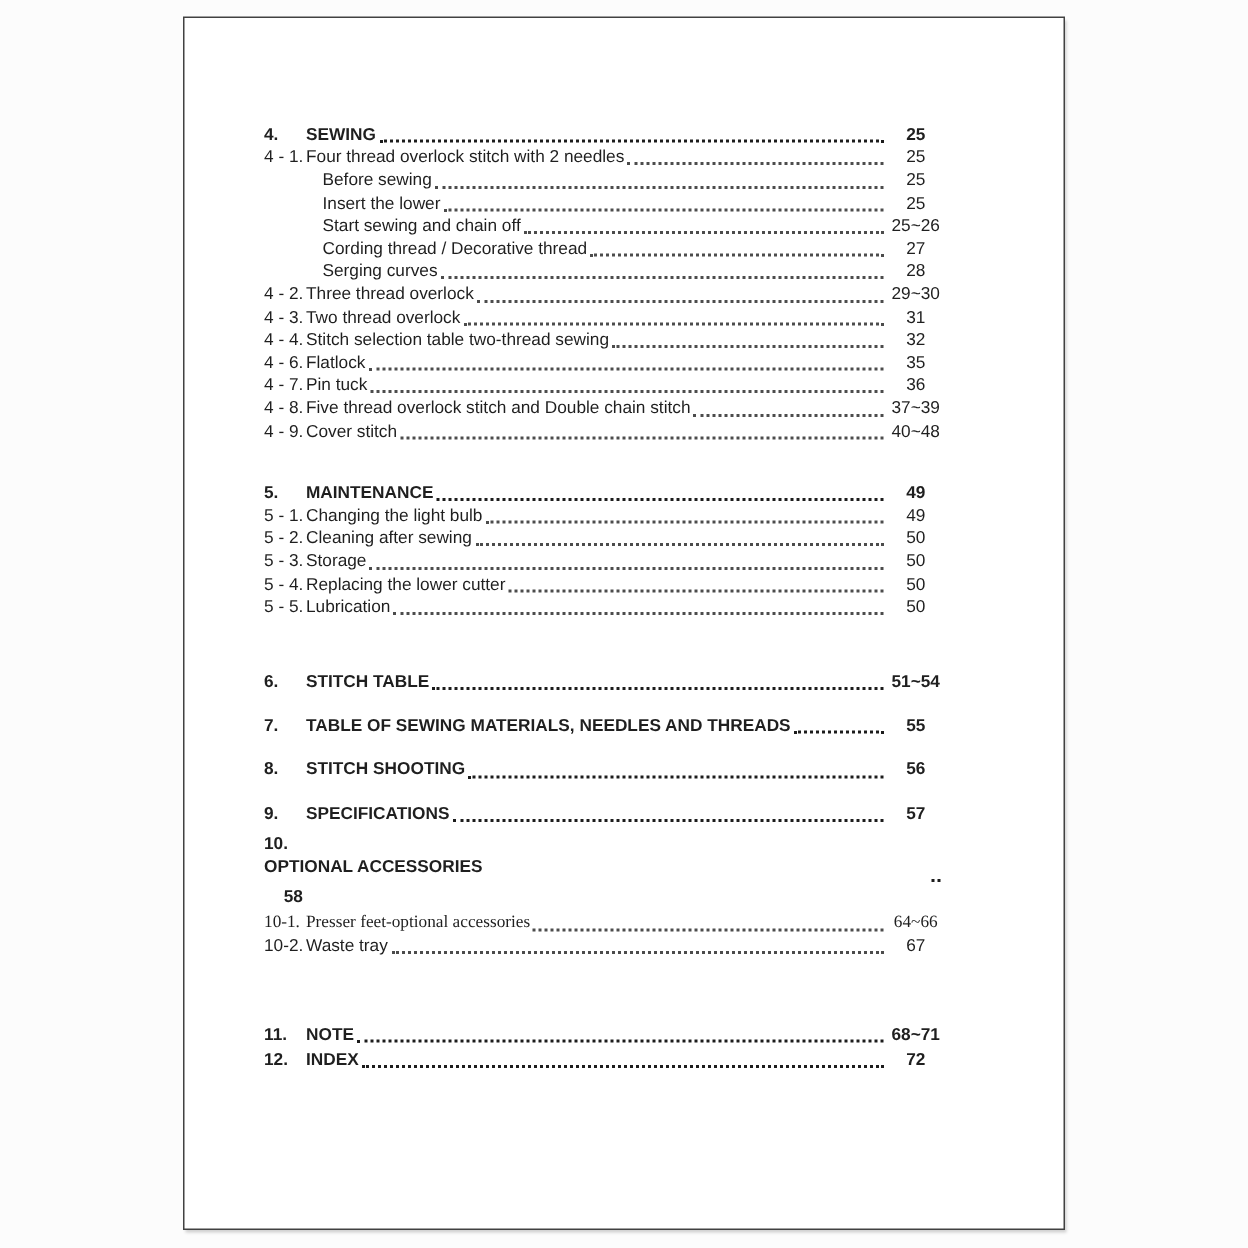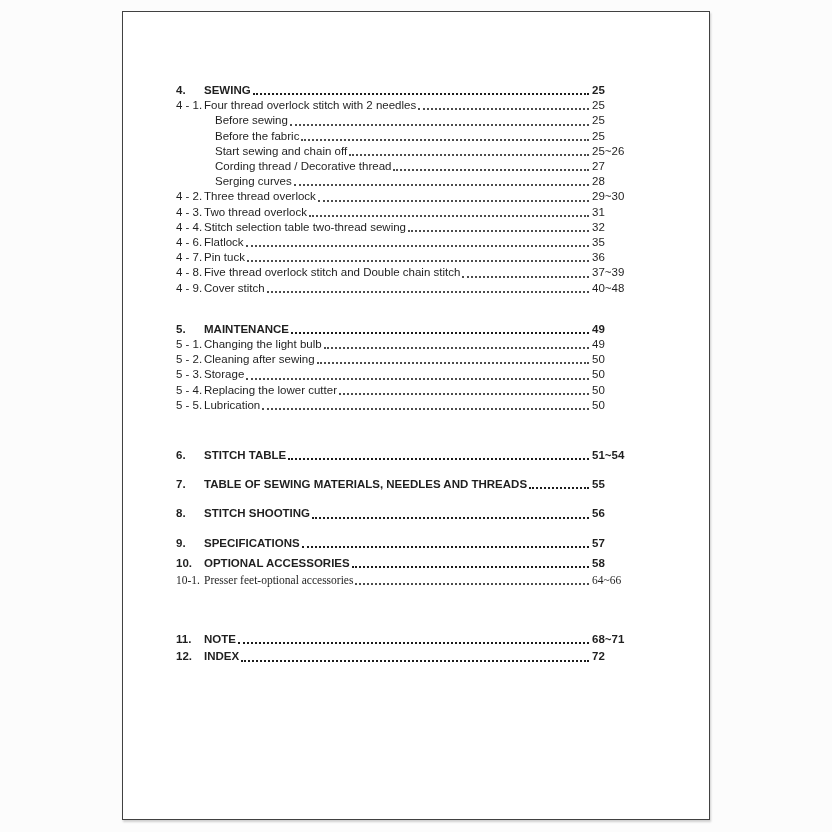--- a/index.html
+++ b/index.html
@@ -48,20 +48,21 @@
     height: 0;
     align-self: flex-end;
     border-bottom: 2px dotted #4c4c4c;
     margin: 0 2px 3px 2px;
   }
   .row .pages {
     flex: none;
     width: 37px;
     padding-left: 1px;
     white-space: nowrap;
+    text-align: center;
   }
   .row.h { font-weight: bold; }
   .row.h .dots { border-bottom-color: #1c1c1c; }
 </style>
 </head>
 <body>
 
 <div class="canvas">
   <div class="page">
     <div class="toc">
@@ -78,21 +79,21 @@
     <span class="pages">25</span>
   </div>
         <div class="row i">
     <span class="num"></span>
     <span class="title">Before sewing</span>
     <span class="dots"></span>
     <span class="pages">25</span>
   </div>
         <div class="row i">
     <span class="num"></span>
-    <span class="title">Before the fabric</span>
+    <span class="title">Insert the lower</span>
     <span class="dots"></span>
     <span class="pages">25</span>
   </div>
         <div class="row i">
     <span class="num"></span>
     <span class="title">Start sewing and chain off</span>
     <span class="dots"></span>
     <span class="pages">25~26</span>
   </div>
         <div class="row i">
@@ -202,32 +203,38 @@
     <span class="title">STITCH SHOOTING</span>
     <span class="dots"></span>
     <span class="pages">56</span>
   </div>
         <div class="row h" style="margin-top: 14px;">
     <span class="num">9.</span>
     <span class="title">SPECIFICATIONS</span>
     <span class="dots"></span>
     <span class="pages">57</span>
   </div>
-        <div class="row h" style="margin-top: 5px;">
+        <div class="row h" style="margin-top: 5px; flex-direction: column;">
     <span class="num">10.</span>
     <span class="title">OPTIONAL ACCESSORIES</span>
     <span class="dots"></span>
     <span class="pages">58</span>
   </div>
         <div class="row s" style="margin-top: 2px; font-family: Liberation Serif, serif;">
     <span class="num">10-1.</span>
     <span class="title">Presser feet-optional accessories</span>
     <span class="dots"></span>
     <span class="pages">64~66</span>
   </div>
+        <div class="row s">
+    <span class="num">10-2.</span>
+    <span class="title">Waste tray</span>
+    <span class="dots"></span>
+    <span class="pages">67</span>
+  </div>
         <div class="row h" style="margin-top: 44px;">
     <span class="num">11.</span>
     <span class="title">NOTE</span>
     <span class="dots"></span>
     <span class="pages">68~71</span>
   </div>
         <div class="row h" style="margin-top: 2px;">
     <span class="num">12.</span>
     <span class="title">INDEX</span>
     <span class="dots"></span>

